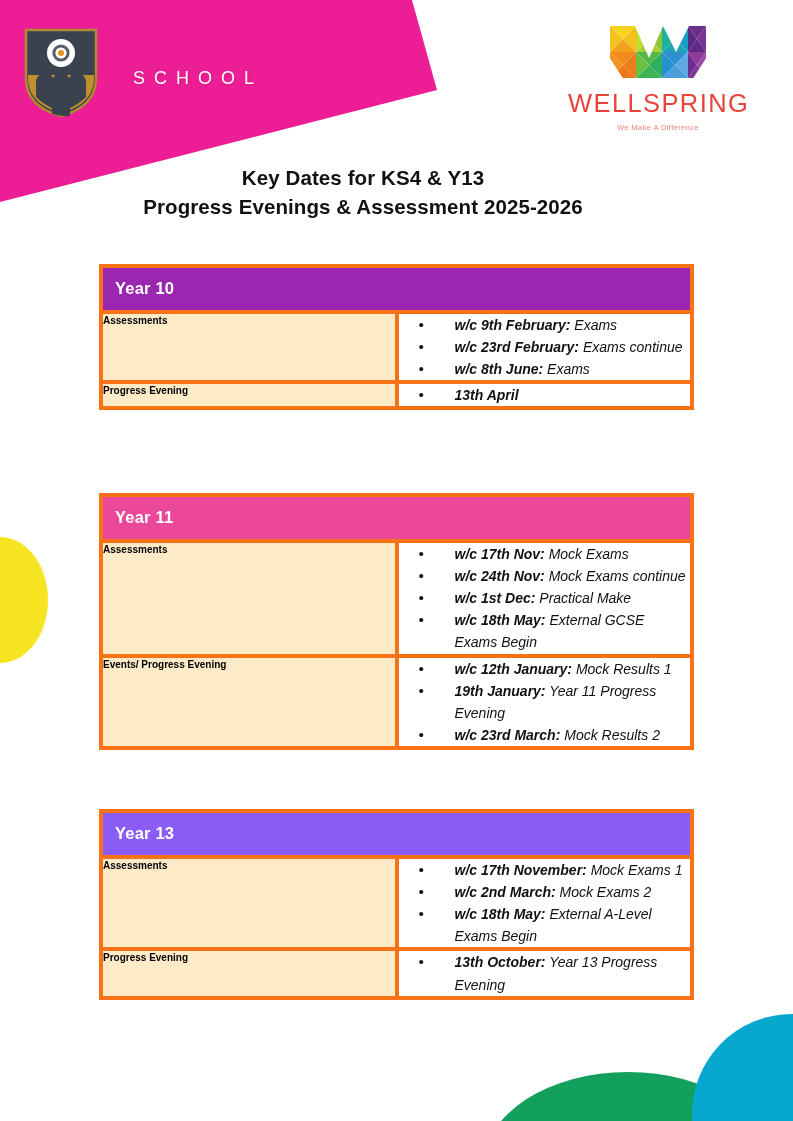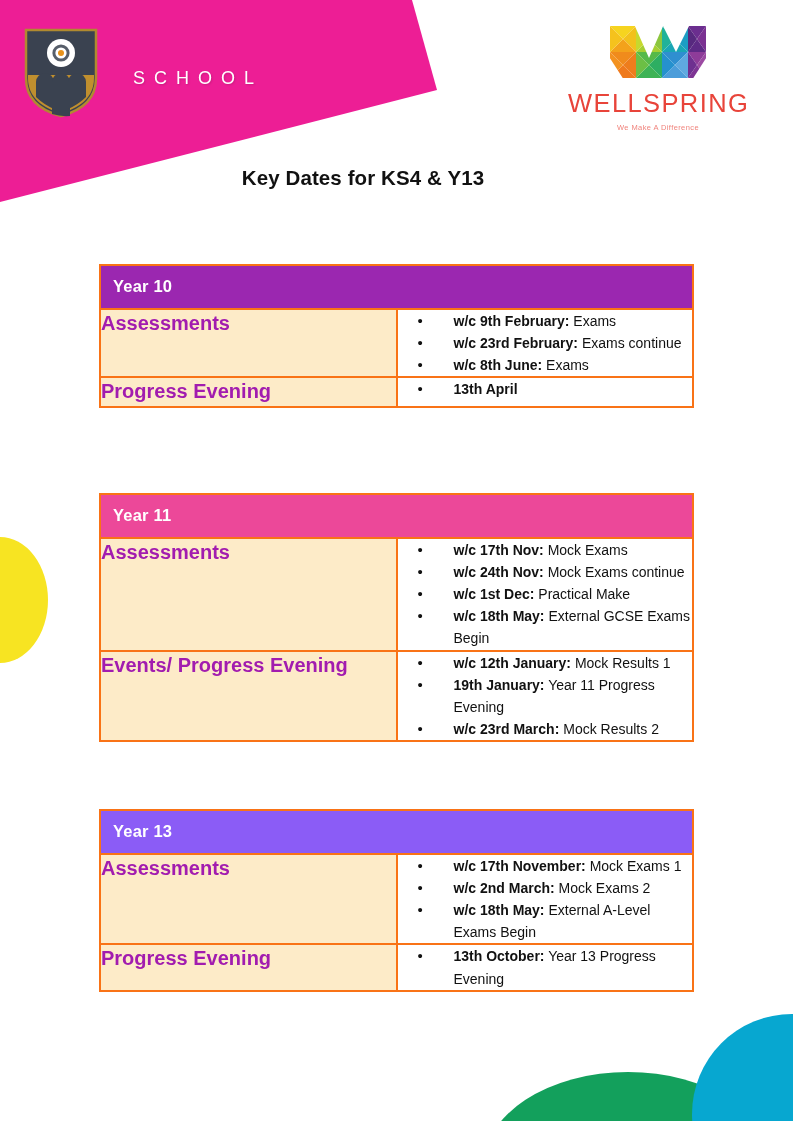--- a/index.html
+++ b/index.html
@@ -121,60 +121,61 @@
   
   .tbl {
     position: absolute;
     left: 99px;
     width: 595px;
     border-collapse: collapse;
     table-layout: fixed;
     z-index: 2;
     background: #ffffff;
   }
-  .tbl td, .tbl th { border: 2px solid #f97316; padding: 0; }
+  .tbl td, .tbl th { border: 4px solid #f97316; padding: 0; }
   .tbl .hdr-cell {
     padding: 11px 12px 12px 12px;
     color: #ffffff;
     font-size: 16.5px;
     font-weight: bold;
     text-align: left;
     letter-spacing: .2px;
   }
   .hdr-purple { background: #9B27B0; border-color: #9B27B0; }
   .hdr-blue   { background: #ec4899; border-color: #4A86E8; }
   .hdr-orange { background: #8b5cf6; border-color: #FF9900; }
 
   .label-cell {
     width: 191px;
     background: #FDEBC8;
     vertical-align: top;
     padding: 11px 0 12px 11px;
-    font-size: 20px;
+    font-size: 10px;
     font-weight: bold;
-    color: #a21caf;
+    color: #000000;
     line-height: 1.36;
   }
   .items-cell {
     background: #ffffff;
     vertical-align: top;
     padding: 11px 10px 12px 0;
   }
   .items-cell ul {
     margin: 0;
     padding: 0;
     list-style: none;
   }
   .items-cell li {
     position: relative;
     padding-left: 56px;
     font-size: 14px;
     color: #111111;
     line-height: 1.58;
     font-weight: normal;
+    font-style: italic;
   }
   .items-cell li::before {
     content: "\2022";
     position: absolute;
     left: 20px;
     top: -1px;
     font-size: 15px;
     color: #111111;
   }
   .items-cell li b { font-weight: bold; }
@@ -274,20 +275,21 @@
       <polygon points="30,56 43,56 43,30" fill="#FFFFFF" opacity="0"></polygon>
       <polygon points="18,58 43,14 68,58" fill="#FFFFFF" opacity="0"></polygon>
     </svg>
   </span>
   <span class="ws-word">WELLSPRING</span>
   <span class="ws-tag">We Make A Difference</span>
 </div>
 
 <div class="doc-title">
   <span class="tline">Key Dates for KS4 &amp; Y13</span>
+  <span class="tline">Progress Evenings &amp; Assessment 2025-2026</span>
 </div>
 
 <table class="tbl" id="t-year10">
     <tbody>
       <tr>
         <td class="hdr-cell hdr-purple" colspan="2">Year 10</td>
       </tr>
       <tr>
         <td class="label-cell">Assessments</td>
         <td class="items-cell">

